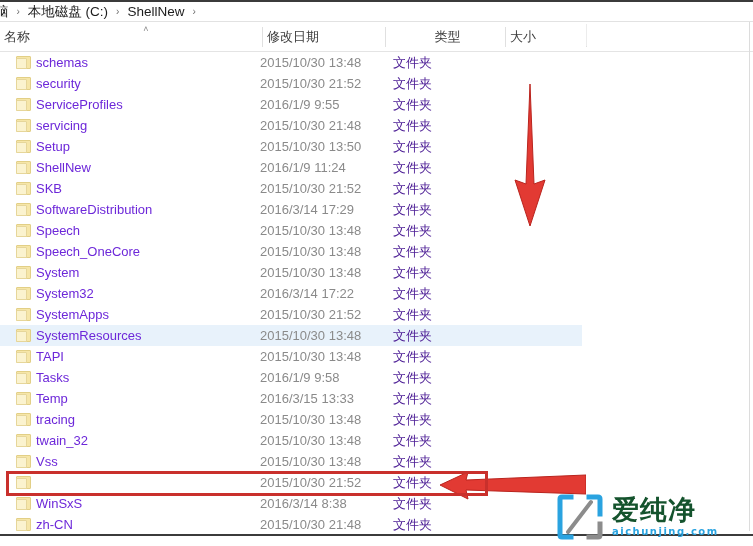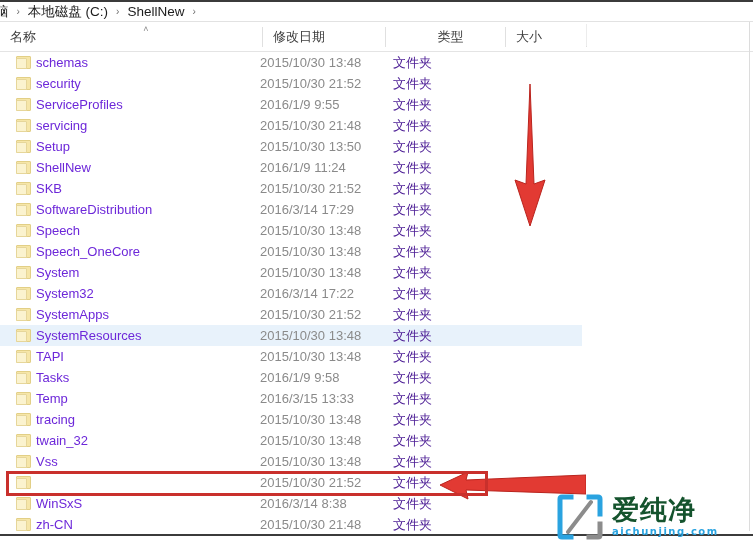--- a/index.html
+++ b/index.html
@@ -60,21 +60,21 @@
   }
   .colcell {
     position: absolute;
     top: 0;
     height: 30px;
     display: flex;
     align-items: center;
     font-size: 13px;
     color: #3c3c3c;
     box-sizing: border-box;
-    padding-left: 10px;
+    padding-left: 4px;
     white-space: nowrap;
   }
   .colsep {
     position: absolute;
     top: 5px;
     width: 1px;
     height: 20px;
     background: #e0e0e0;
   }
   .sort-caret {

